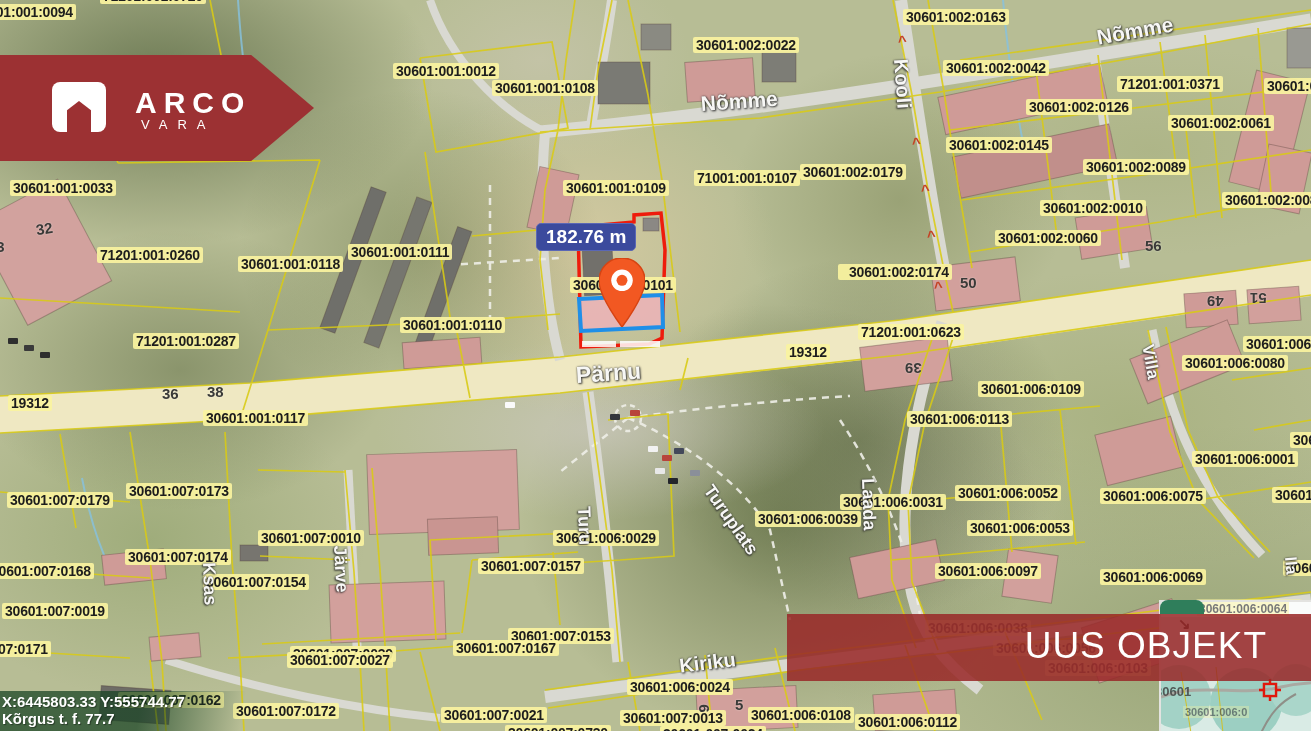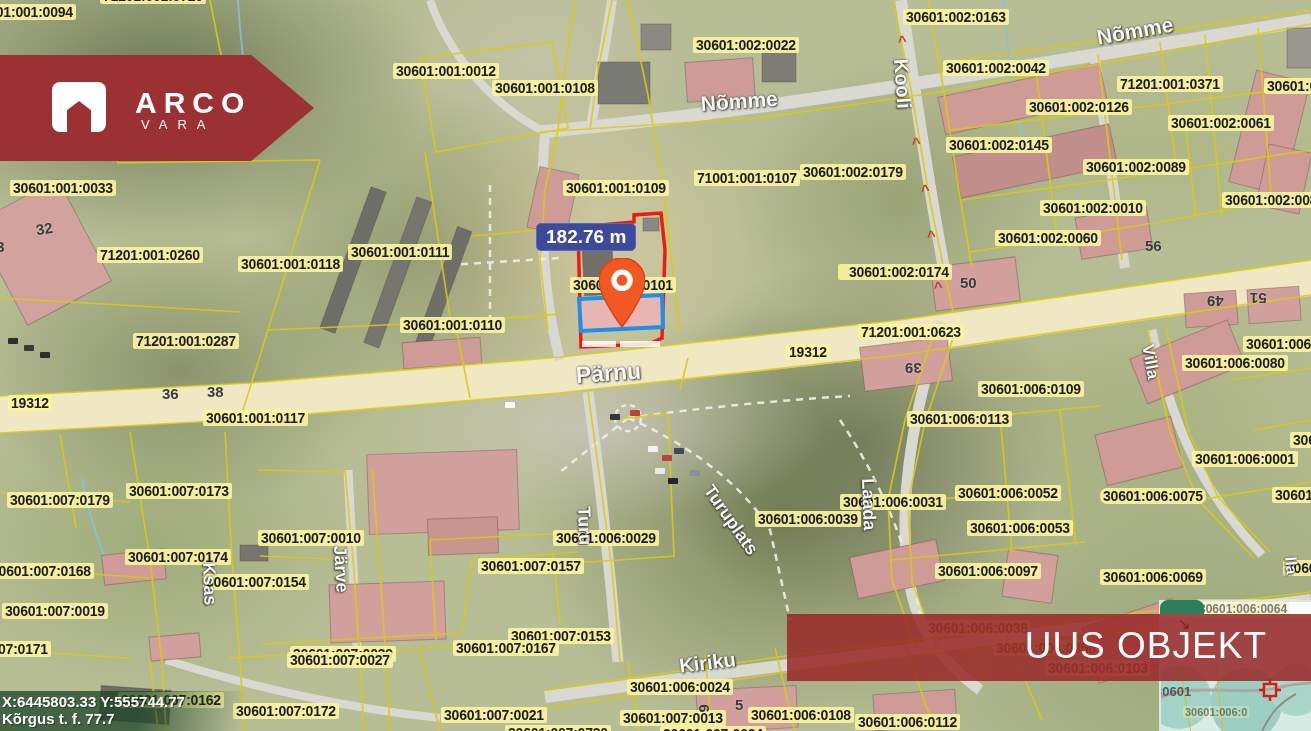--- a/index.html
+++ b/index.html
@@ -272,21 +272,21 @@
     <div class="plabel" style="left: 203px; top: 410px;">30601:001:0117</div>
     <div class="plabel" style="left: 8px; top: 395px;">19312</div>
     <div class="plabel" style="left: 786px; top: 344px;">19312</div>
     <div class="plabel" style="left: 1243px; top: 336px;">30601:006:0</div>
     <div class="plabel" style="left: 1182px; top: 355px;">30601:006:0080</div>
     <div class="plabel" style="left: 978px; top: 381px;">30601:006:0109</div>
     <div class="plabel" style="left: 873px; top: 411px; margin-left: 34px;">30601:006:0113</div>
     <div class="plabel" style="left: 1290px; top: 432px;">30601:0</div>
     <div class="plabel" style="left: 1192px; top: 451px;">30601:006:0001</div>
     <div class="plabel" style="left: 955px; top: 485px;">30601:006:0052</div>
-    <div class="plabel" style="left: 1100px; top: 488px; border-radius: 7px;">30601:006:0075</div>
+    <div class="plabel" style="left: 1100px; top: 488px;">30601:006:0075</div>
     <div class="plabel" style="left: 1272px; top: 487px;">30601:006</div>
     <div class="plabel" style="left: 840px; top: 494px;">30601:006:0031</div>
     <div class="plabel" style="left: 755px; top: 511px;">30601:006:0039</div>
     <div class="plabel" style="left: 967px; top: 520px;">30601:006:0053</div>
     <div class="plabel" style="left: 258px; top: 530px;">30601:007:0010</div>
     <div class="plabel" style="left: 553px; top: 530px;">30601:006:0029</div>
     <div class="plabel" style="left: 126px; top: 483px;">30601:007:0173</div>
     <div class="plabel" style="left: 7px; top: 492px;">30601:007:0179</div>
     <div class="plabel" style="left: 125px; top: 549px;">30601:007:0174</div>
     <div class="plabel" style="left: 478px; top: 558px;">30601:007:0157</div>

